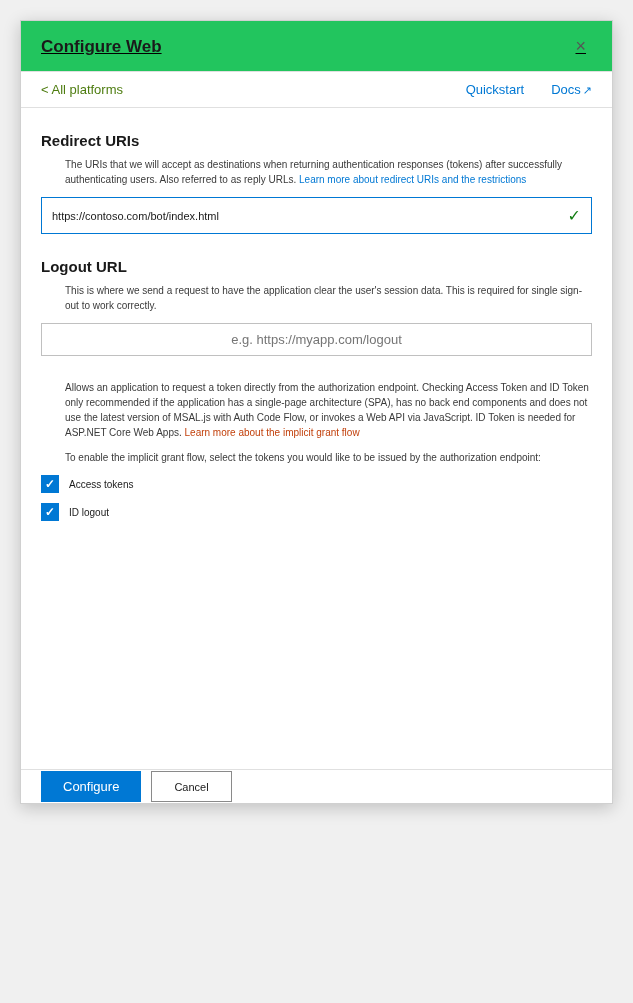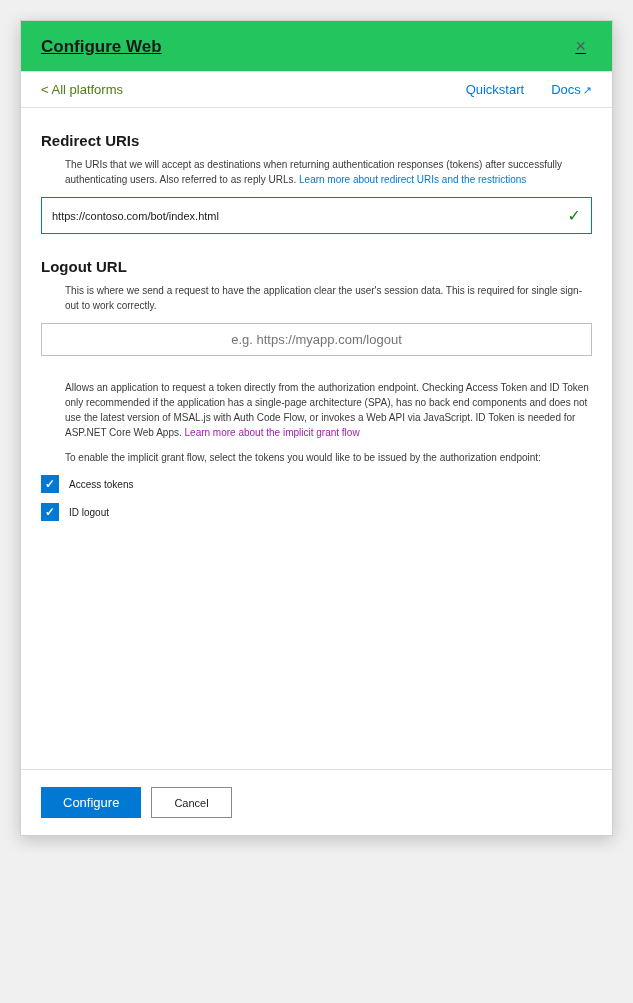--- a/index.html
+++ b/index.html
@@ -197,21 +197,21 @@
       font-size: 12px;
       font-weight: bold;
     }
 
     .checkbox-label {
       font-size: 10px;
       color: #1a1a1a;
     }
 
     .modal-footer {
-      padding: 17px 20px;
+      padding: 1px 20px;
       border-top: 1px solid #e0e0e0;
       display: flex;
       gap: 10px;
       background: #ffffff;
     }
 
     .btn-primary {
       background: #0078d4;
       color: #ffffff;
       border: none;
@@ -275,21 +275,21 @@
       <div class="section">
         <div class="section-title">Logout URL</div>
         <div class="section-desc">This is where we send a request to have the application clear the user's session data. This is required for single sign-out to work correctly.</div>
         <input class="input-placeholder" type="text" placeholder="e.g. https://myapp.com/logout" style="">
       </div>
 
       <div class="section">
         <div class="section-desc">
           <span>Allows an application to request a token directly from the authorization endpoint. Checking Access Token and ID Token only recommended if the application has a single-page architecture (SPA), has no back end components and does not use the latest version of MSAL.js with Auth Code Flow, or invokes a Web API via JavaScript. ID Token is needed for ASP.NET Core Web Apps.</span>
           <span> </span>
-          <a style="color:#a21caf;text-decoration:none;">Learn more about the implicit grant flow</a>
+          <a style="color:#c2410c;text-decoration:none;">Learn more about the implicit grant flow</a>
         </div>
         <div class="section-desc">To enable the implicit grant flow, select the tokens you would like to be issued by the authorization endpoint:</div>
         <div class="checkbox-group">
           <label class="checkbox-item">
             <div class="checkbox-box">
               <span class="checkbox-check">✓</span>
             </div>
             <span class="checkbox-label">Access tokens</span>
           </label>
           <label class="checkbox-item">

